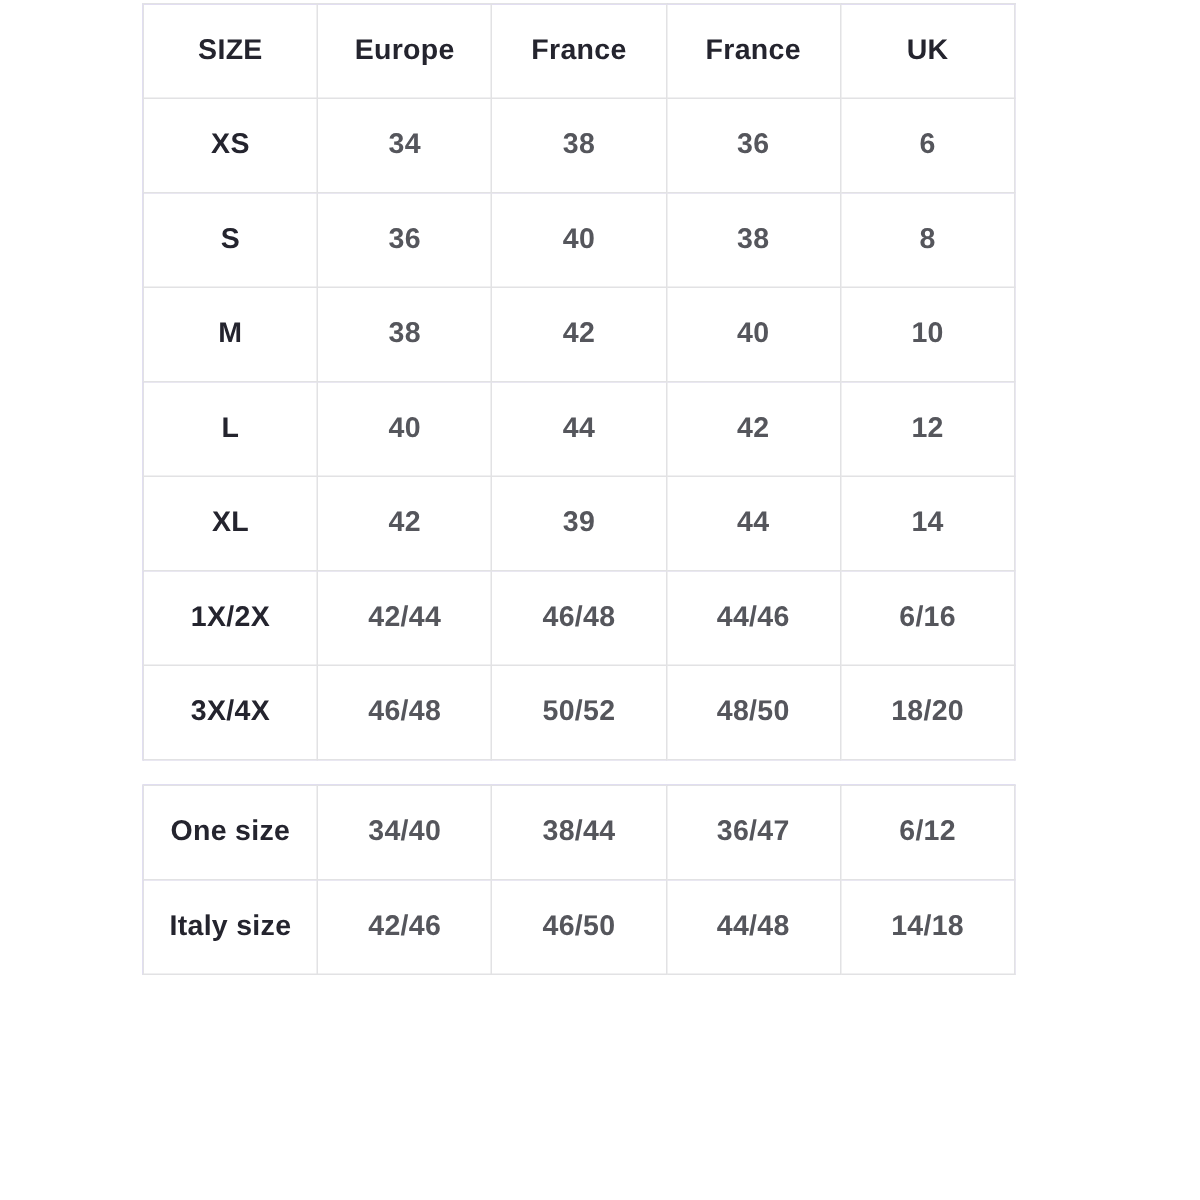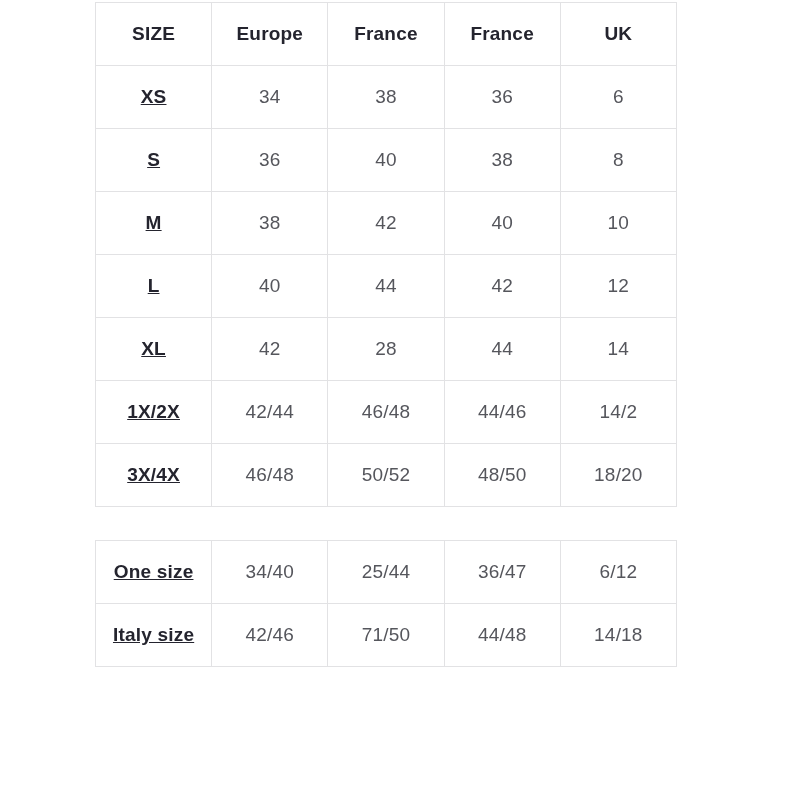--- a/index.html
+++ b/index.html
@@ -34,28 +34,27 @@
     background: #ffffff;
     letter-spacing: 0.2px;
   }
   table.size-table th {
     font-weight: 700;
     color: #24242e;
   }
   td.label {
     font-weight: 700;
     color: #24242e;
-    text-decoration: underline;
   }
   td.value {
-    font-weight: 400;
+    font-weight: 700;
     color: #55565c;
   }
   table.extra {
-    margin-top: 33px;
+    margin-top: 16px;
   }
 </style>
 </head>
 <body>
 
 <div class="page">
 
   <table class="size-table">
     <thead>
       <tr id="main-head">
@@ -91,53 +90,53 @@
         <tr>
           <td class="label">L</td>
           <td class="value">40</td>
           <td class="value">44</td>
           <td class="value">42</td>
           <td class="value">12</td>
         </tr>
         <tr>
           <td class="label">XL</td>
           <td class="value">42</td>
-          <td class="value">28</td>
+          <td class="value">39</td>
           <td class="value">44</td>
           <td class="value">14</td>
         </tr>
         <tr>
           <td class="label">1X/2X</td>
           <td class="value">42/44</td>
           <td class="value">46/48</td>
           <td class="value">44/46</td>
-          <td class="value">14/2</td>
+          <td class="value">6/16</td>
         </tr>
         <tr>
           <td class="label">3X/4X</td>
           <td class="value">46/48</td>
           <td class="value">50/52</td>
           <td class="value">48/50</td>
           <td class="value">18/20</td>
         </tr>
       </tbody>
   </table>
 
   <table class="size-table extra">
     <tbody id="extra-body">
         <tr>
           <td class="label">One size</td>
           <td class="value">34/40</td>
-          <td class="value">25/44</td>
+          <td class="value">38/44</td>
           <td class="value">36/47</td>
           <td class="value">6/12</td>
         </tr>
         <tr>
           <td class="label">Italy size</td>
           <td class="value">42/46</td>
-          <td class="value">71/50</td>
+          <td class="value">46/50</td>
           <td class="value">44/48</td>
           <td class="value">14/18</td>
         </tr>
       </tbody>
   </table>
 
 </div>
 
 </body></html>

